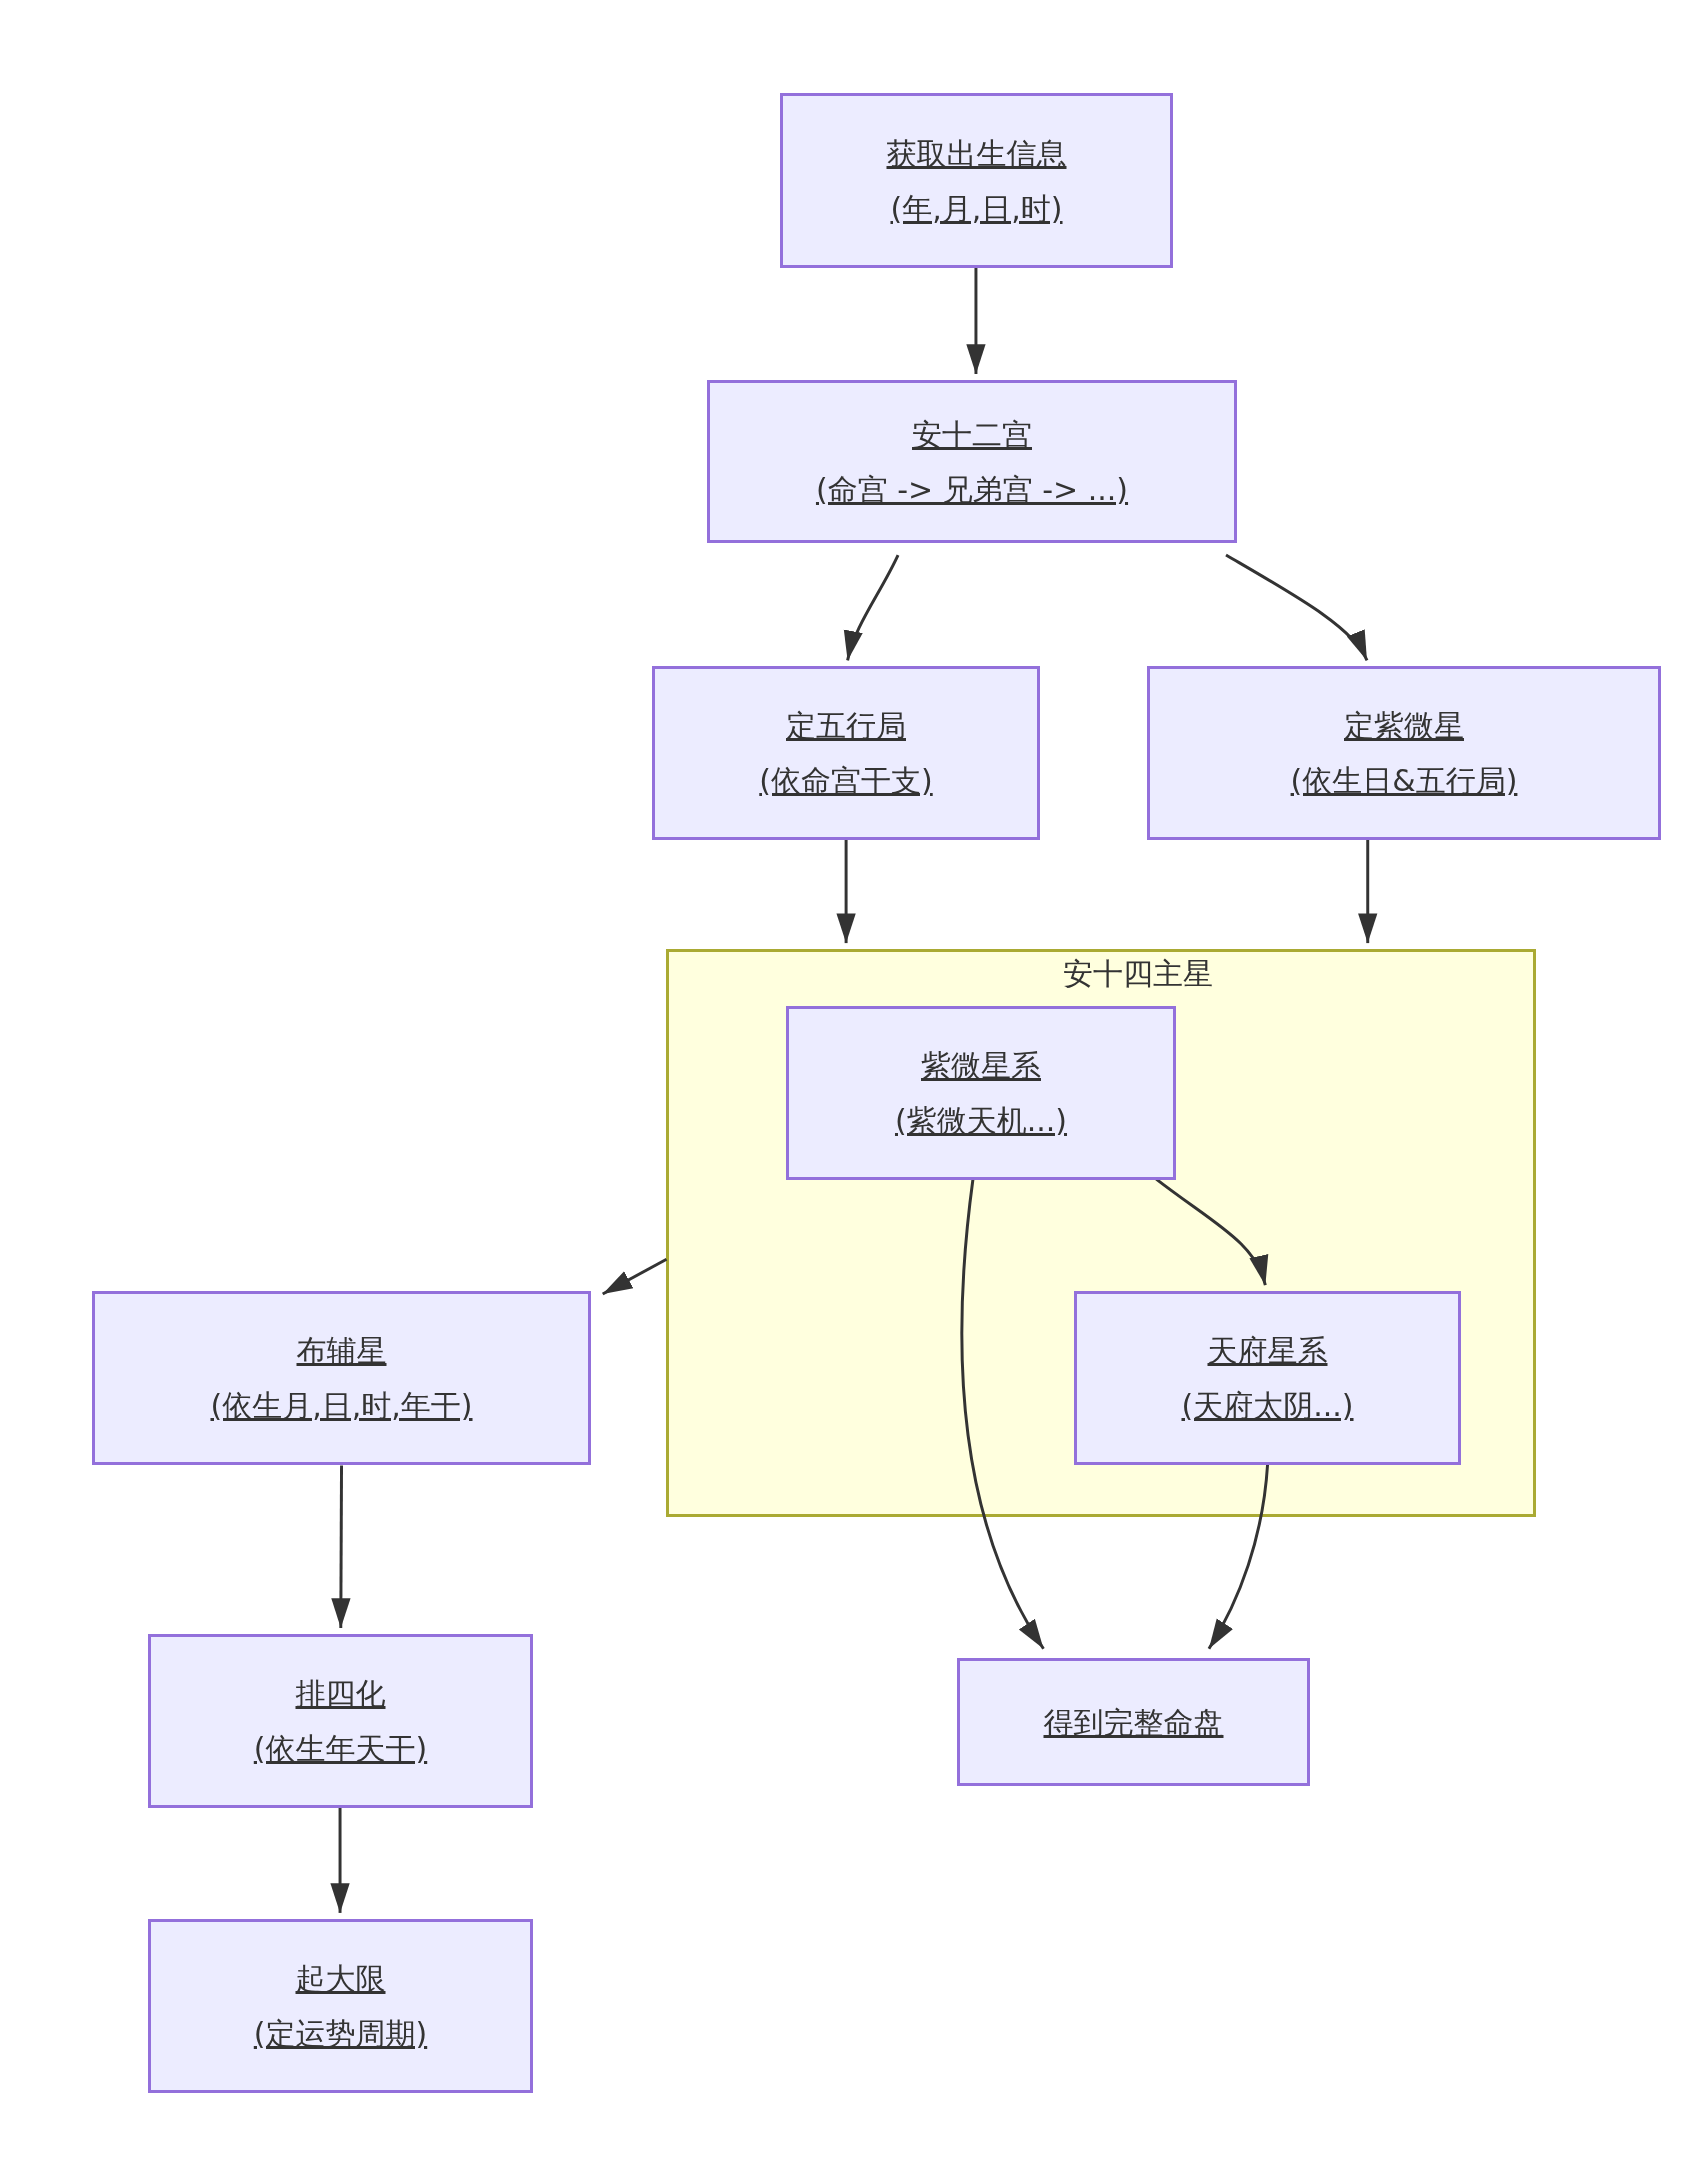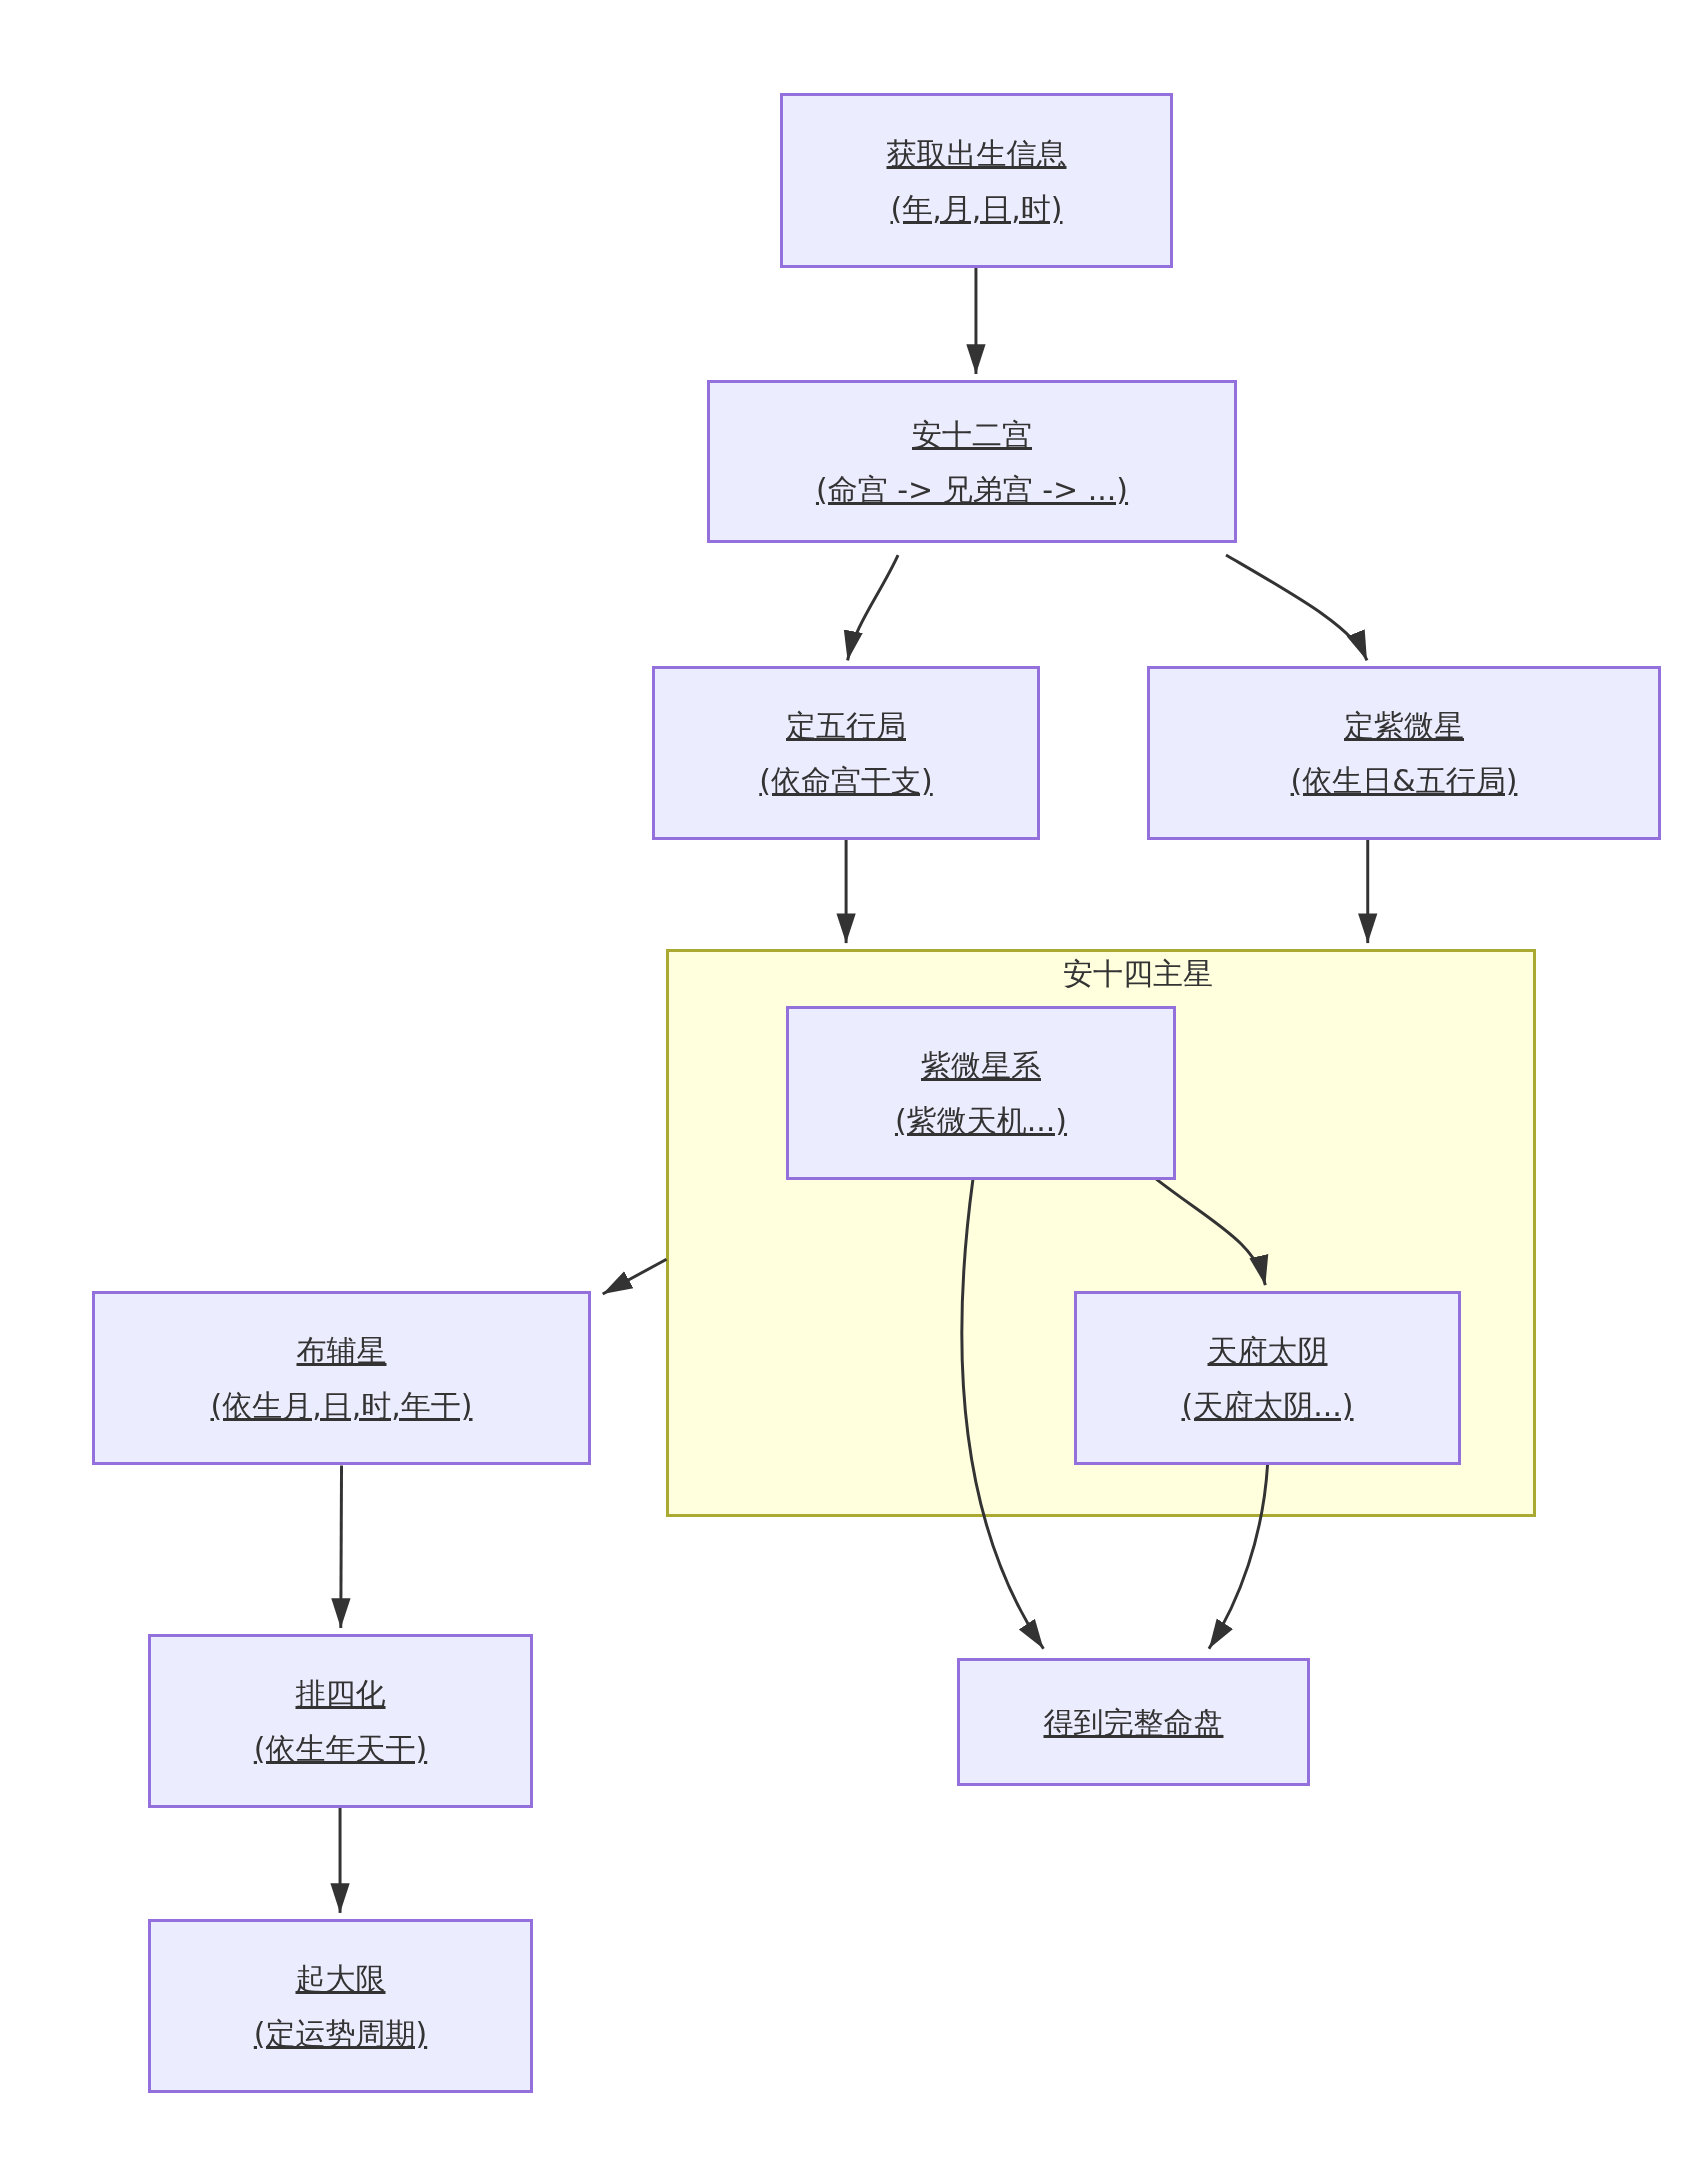--- a/index.html
+++ b/index.html
@@ -124,21 +124,21 @@
     <span>定紫微星</span>
     <span>(依生日&amp;五行局)</span>
   </div>
 
   <div class="node n-ziweiseries">
     <span>紫微星系</span>
     <span>(紫微天机...)</span>
   </div>
 
   <div class="node n-tianfuseries">
-    <span>天府太阴</span>
+    <span>天府星系</span>
     <span>(天府太阴...)</span>
   </div>
 
   <div class="node n-assiststars">
     <span>布辅星</span>
     <span>(依生月,日,时,年干)</span>
   </div>
 
   <div class="node n-fourtransforms">
     <span>排四化</span>

